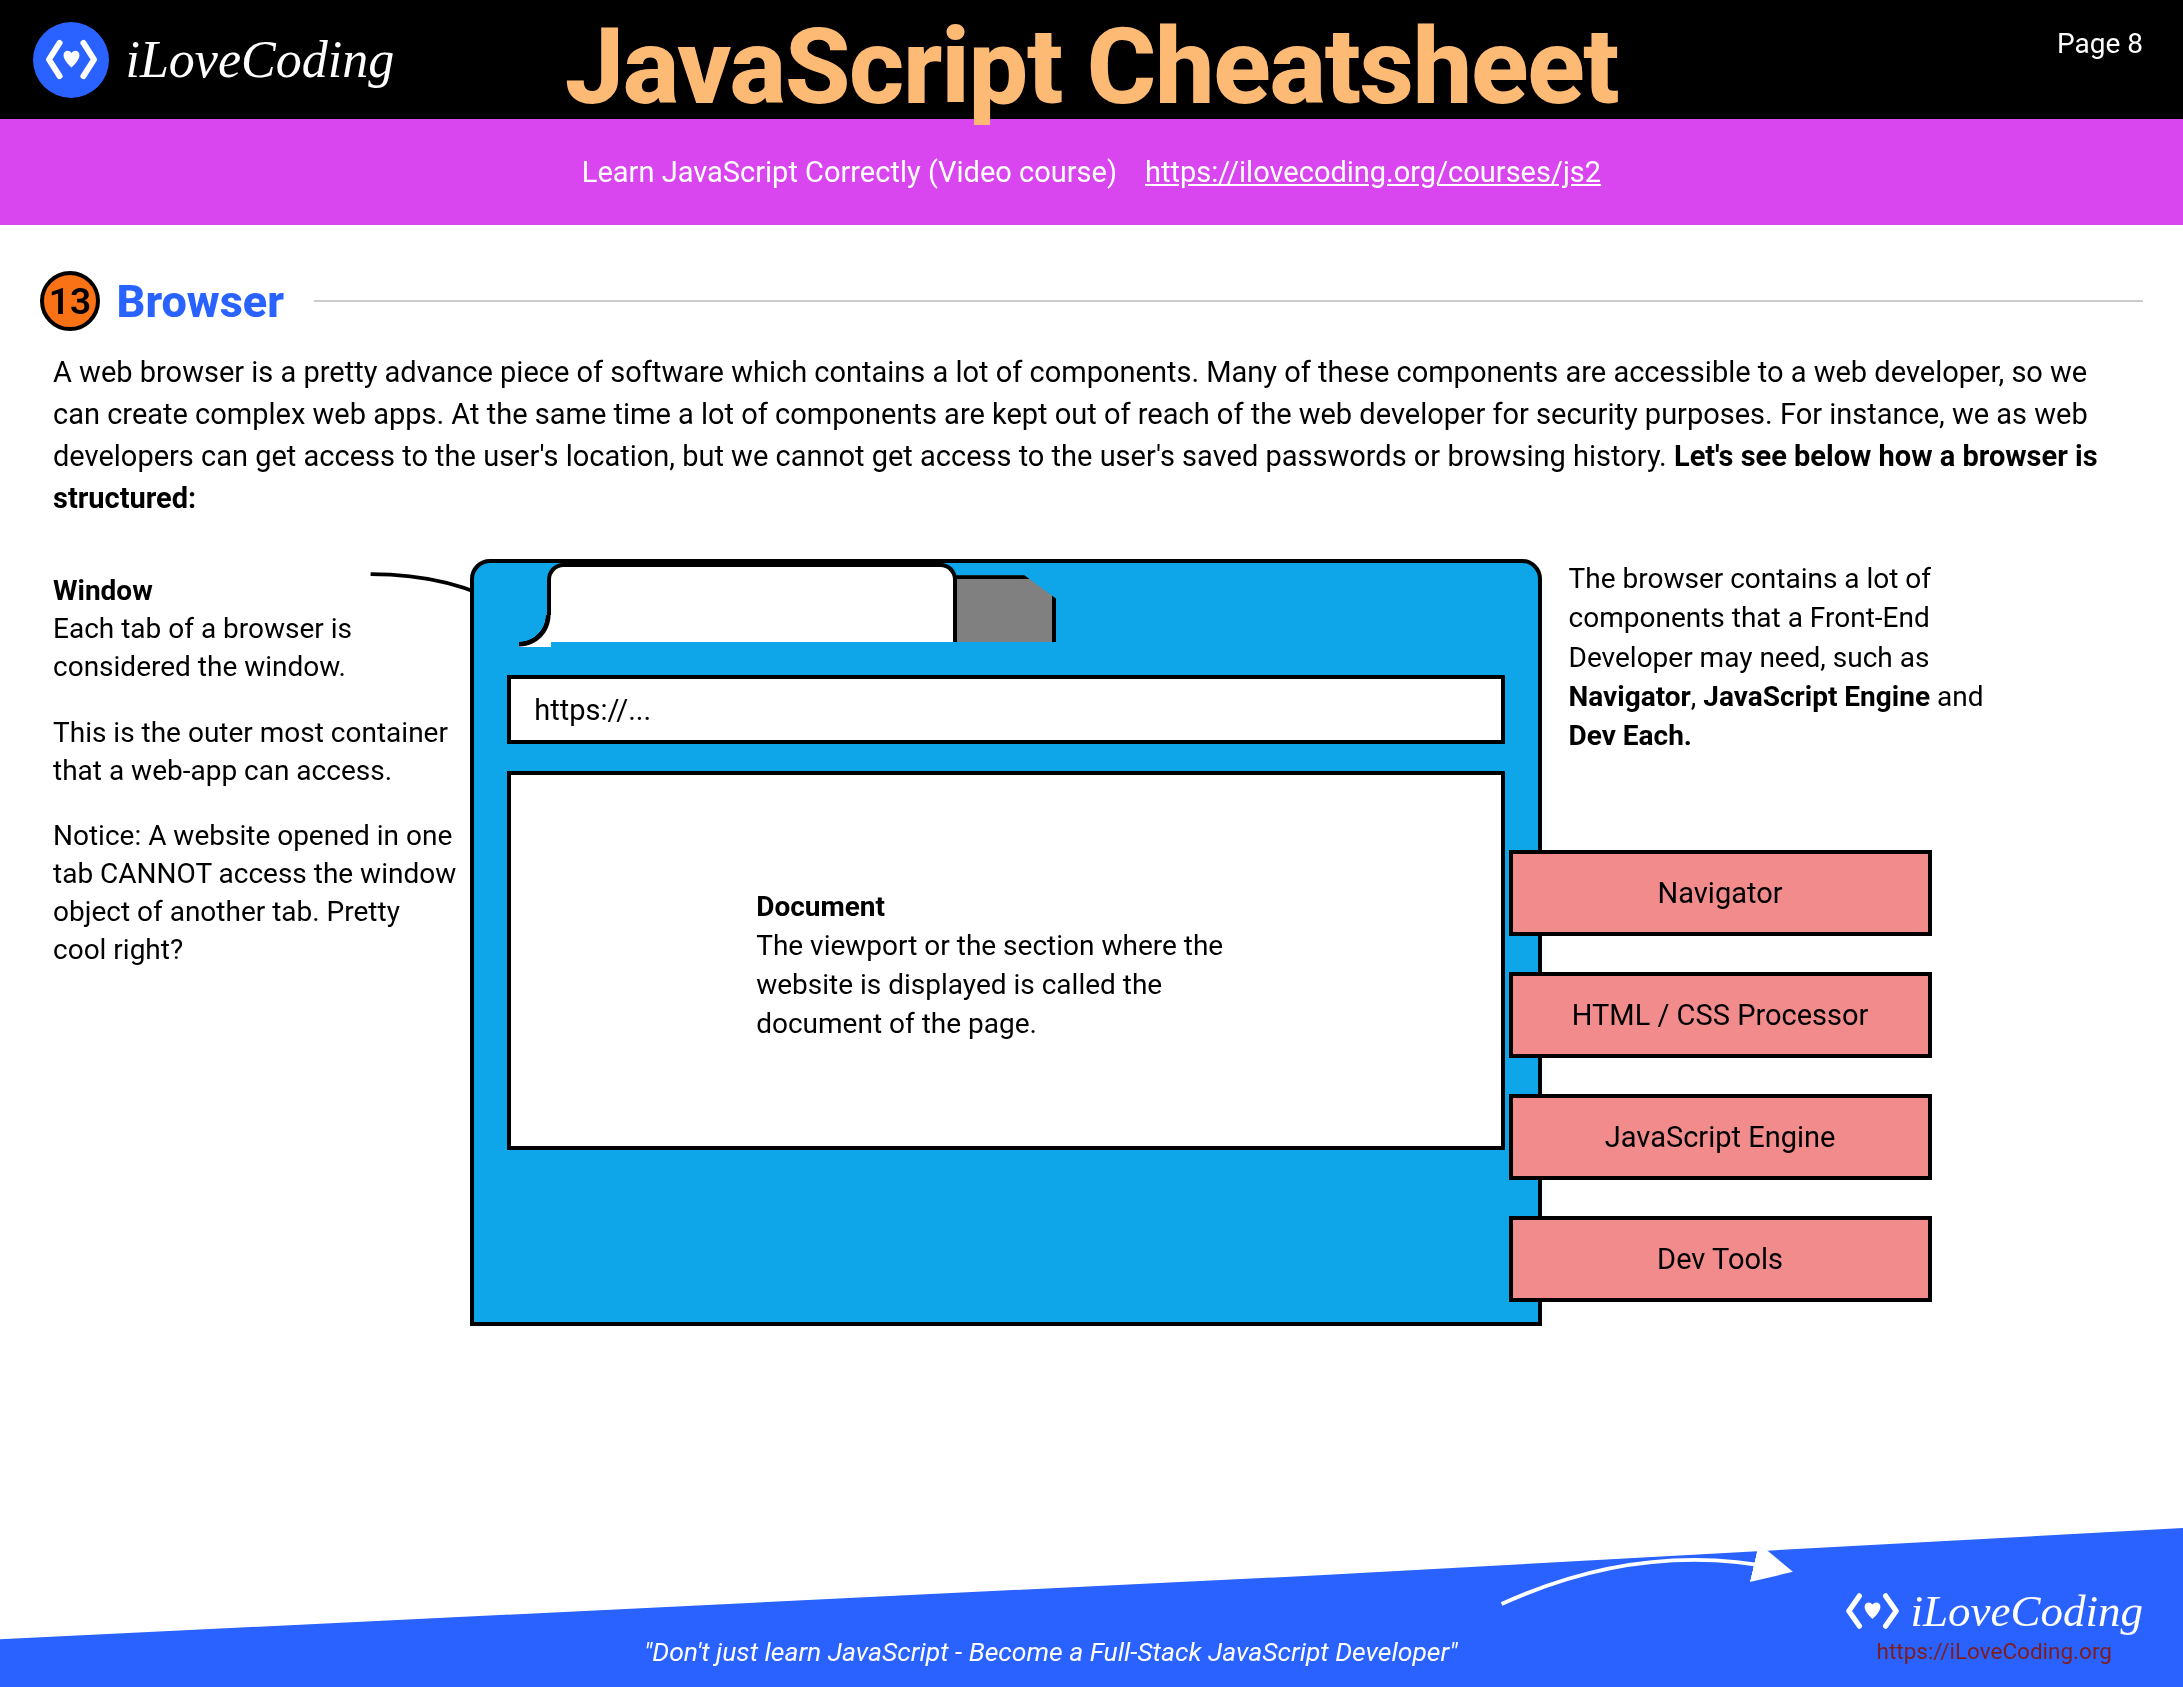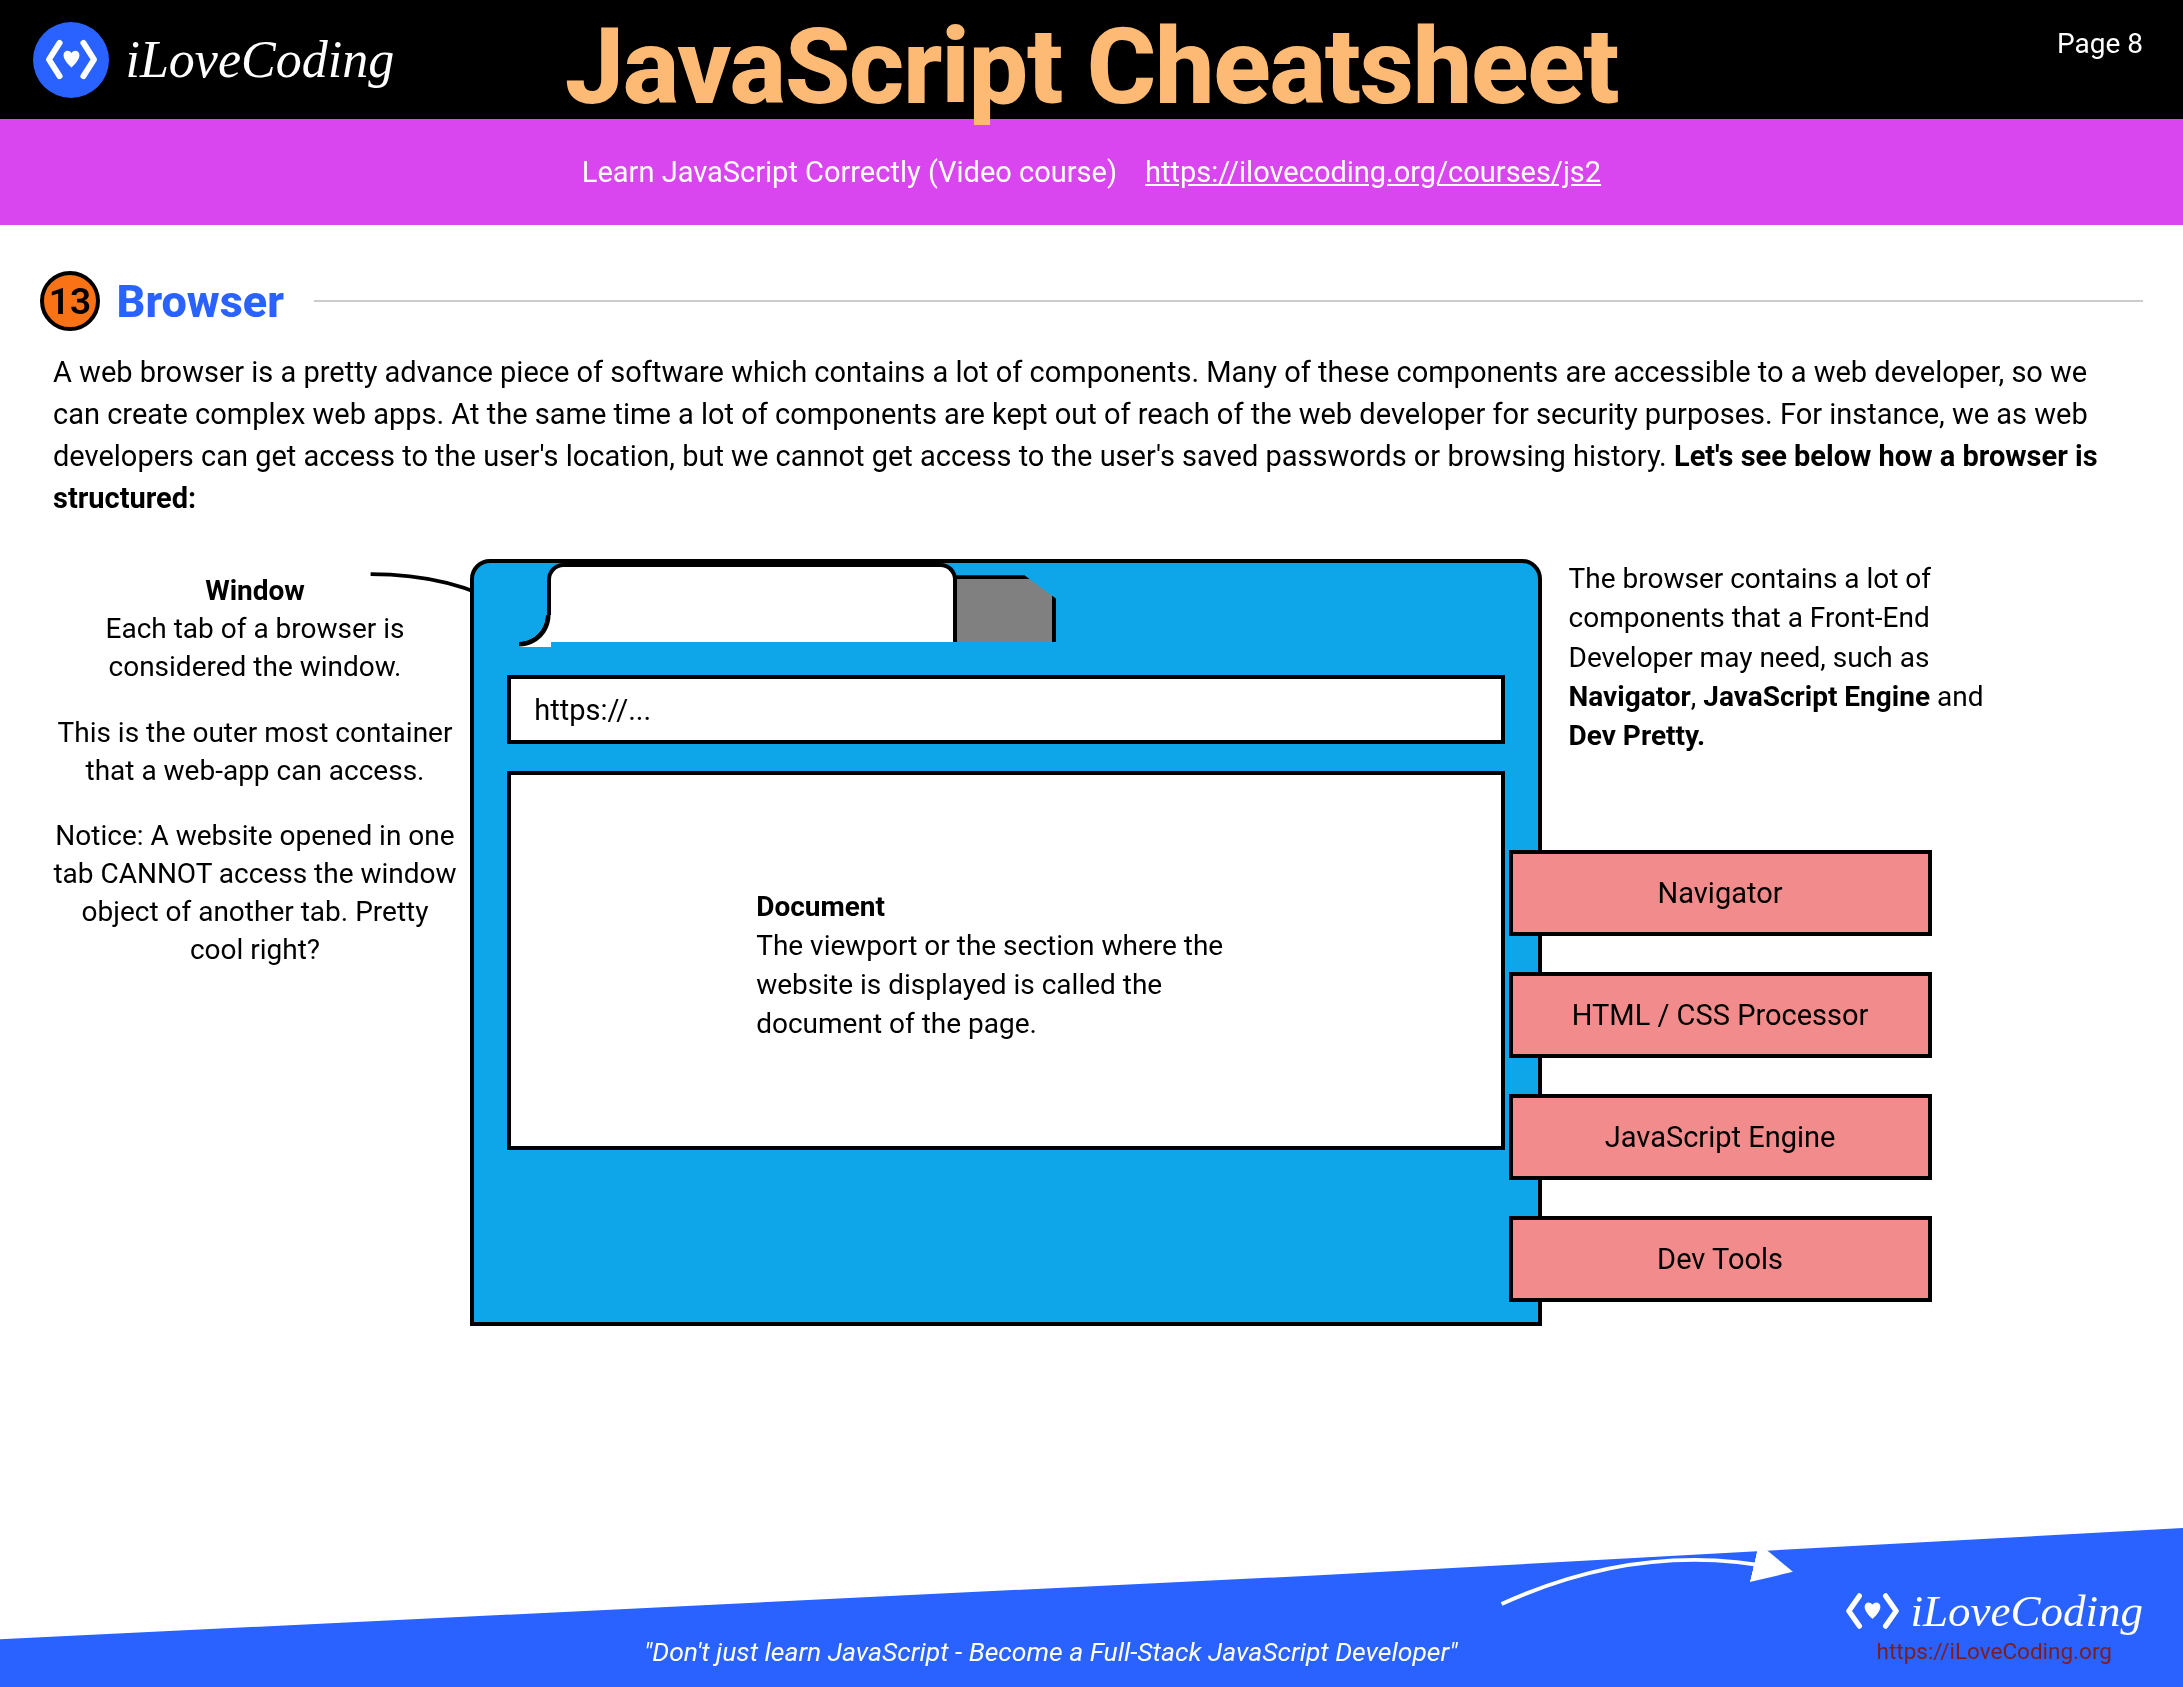--- a/index.html
+++ b/index.html
@@ -21,21 +21,21 @@
   .section-row { display: flex; align-items: center; gap: 16.5px; margin: 46px 40px 20px 40px; }
   .section-badge { width: 60px; height: 60px; border-radius: 50%; background: #f97316; border: 4px solid #000; display: flex; align-items: center; justify-content: center; font-size: 37px; font-weight: 600; }
   .section-title { color: #2962ff; font-size: 45px; font-weight: 800; }
   .section-line { flex: 1; height: 2px; background: #ccc; margin-left: 13.2px; }
   
   
   .body-text { margin: 13.2px 53px 26.5px 53px; font-size: 29px; line-height: 1.45; }
   
   
   .diagram-wrap { display: flex; margin: 40px 40px 0 53px; gap: 13.2px; align-items: flex-start; }
-  .left-col { width: 404px; font-size: 28px; line-height: 1.35; padding-top: 13.2px; text-align: center; }
+  .left-col { width: 404px; font-size: 28px; line-height: 1.35; padding-top: 13.2px; }
   .left-col .lbl { font-weight: 700; }
   .left-col p { margin-bottom: 28px; }
   
   .browser-box { position: relative; width: 1072px; }
   .browser-frame { border: 4.6px solid #000; border-top-left-radius: 20px; border-top-right-radius: 20px; background: #0ea5e9; height: 767px; position: relative; overflow: hidden; }
   .tab-row { height: 79px; position: relative; }
   .tab-active { position: absolute; left: 73px; top: 0; width: 410px; height: 79px; background: #fff; border: 4.6px solid #000; border-bottom: none; border-top-left-radius: 16.5px; border-top-right-radius: 16.5px; }
   .tab-active::before { content:""; position:absolute; left:-32px; bottom:-4.6px; width:32px; height:32px; background: radial-gradient(circle at 0 0, transparent 26.5px, #000 27px, #000 31px, #fff 32px); }
   .tab-inactive { position: absolute; left: 476px; top: 12px; width: 106px; height: 67px; background: #808080; border: 4.6px solid #000; border-bottom: none; clip-path: polygon(0 0, 70% 0, 100% 35%, 100% 100%, 0 100%); }
   .url-bar { margin: 33px 33px 0 33px; height: 69px; background: #fff; border: 4.6px solid #000; display: flex; align-items: center; padding: 0 23px; font-size: 29px; }
@@ -120,21 +120,21 @@
       </div>
       <div class="viewport">
         <div><span class="lbl">Document</span></div>
         <div style="max-width:476px;">The viewport or the section where the website is displayed is called the document of the page.</div>
       </div>
     </div>
   </div>
 
   <div class="right-col">
     <p>
-      <span>The browser contains a lot of components that a Front-End Developer may need, such as </span><b>Navigator</b><span>, </span><b>JavaScript Engine</b><span> and </span><b>Dev Pretty.</b>
+      <span>The browser contains a lot of components that a Front-End Developer may need, such as </span><b>Navigator</b><span>, </span><b>JavaScript Engine</b><span> and </span><b>Dev Each.</b>
     </p>
     <div class="pill-stack">
       <div class="pill">Navigator</div>
       <div class="pill">HTML / CSS Processor</div>
       <div class="pill">JavaScript Engine</div>
       <div class="pill">Dev Tools</div>
     </div>
   </div>
 
 </div>

